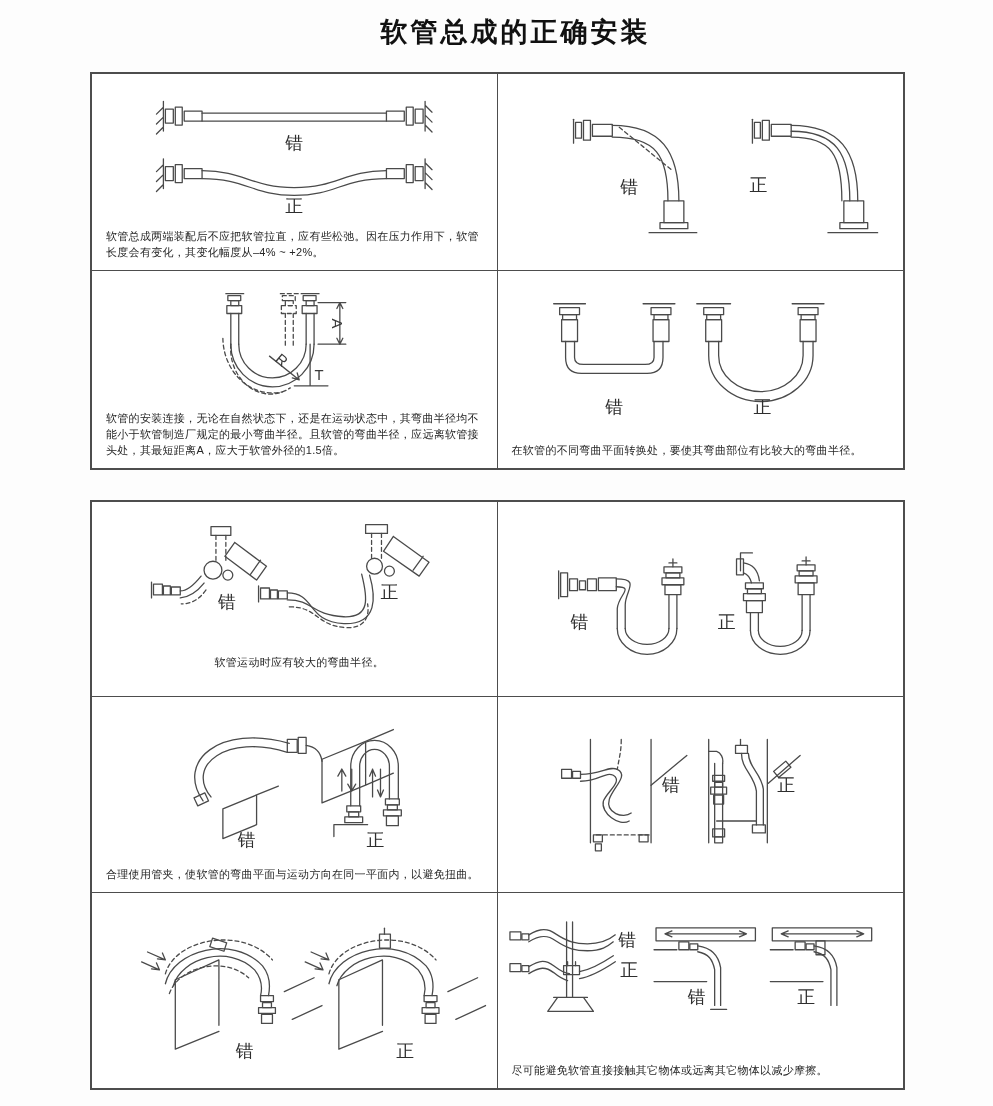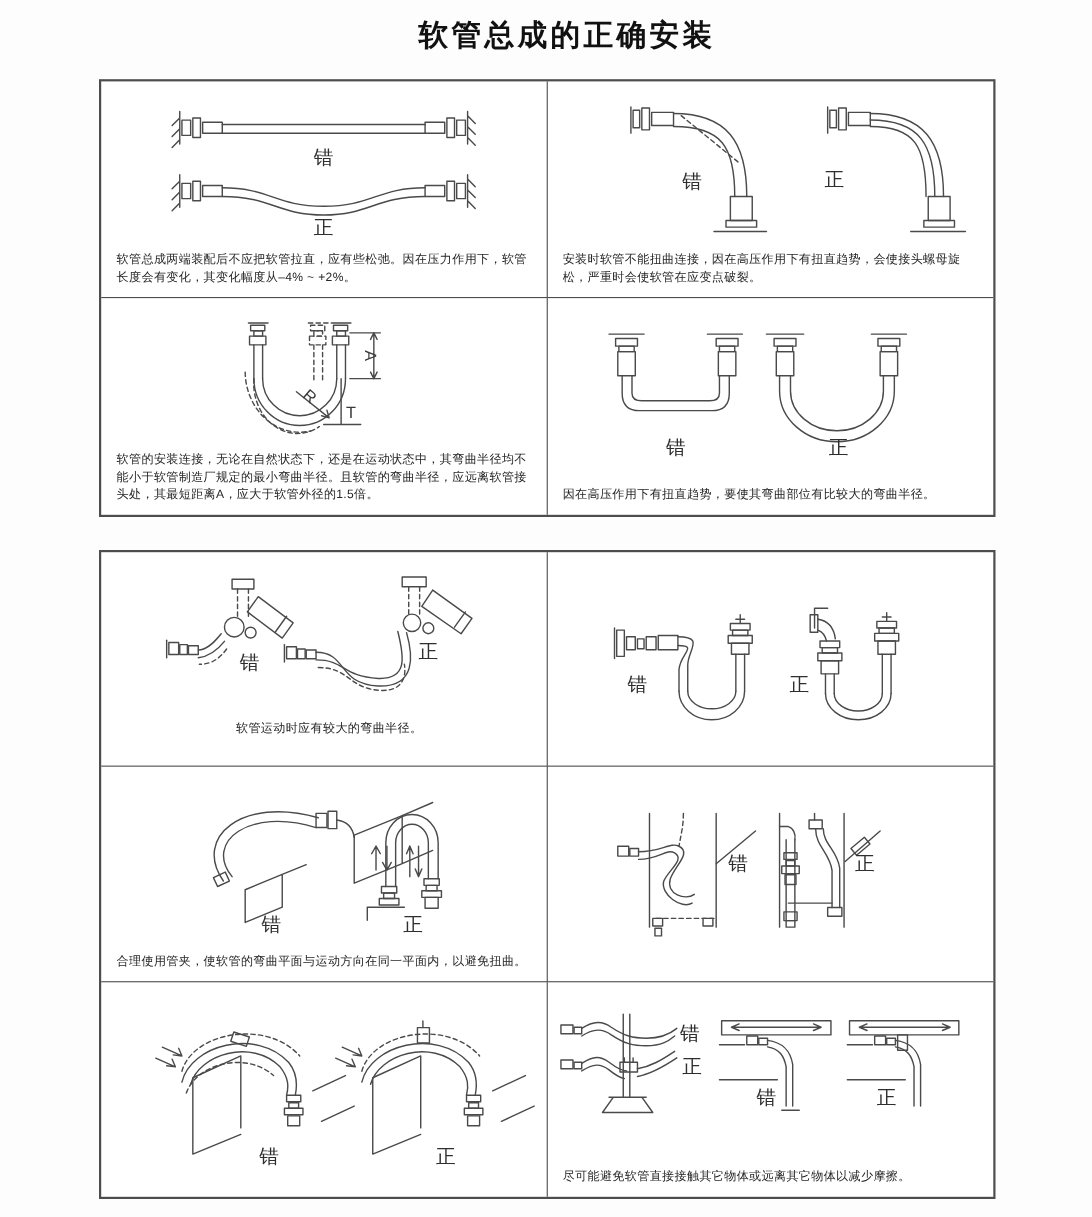--- a/index.html
+++ b/index.html
@@ -98,21 +98,20 @@
           <rect x="271" y="15" width="20" height="12"></rect>
         <path d="M291,16 C340,16 358,42 358,92"></path>
         <path d="M291,22 C336,22 350,44 350,92"></path>
         <path d="M291,28 C332,28 342,46 342,92"></path>
         <rect x="344" y="92" width="20" height="22"></rect>
           <rect x="340" y="114" width="28" height="6"></rect>
         <path d="M328,124 H378"></path>
         <text x="258" y="82" text-anchor="middle">正</text>
       </svg>
     </div>
-    <div class="caption">安装时软管不能扭曲连接，因在高压作用下有扭直趋势，会使接头螺母旋松，严重时会使软管在应变点破裂。</div>
   </div>
 
   <div class="cell last-row">
     <div class="diagram">
       <svg viewBox="0 0 400 108" preserveAspectRatio="xMidYMid meet">
 
         <path d="M131,7 H149"></path>
         <rect x="133" y="9" width="13" height="5"></rect>
           <rect x="136" y="14" width="8" height="5"></rect>
           <rect x="132" y="19" width="15" height="8"></rect>
@@ -170,21 +169,21 @@
           <rect x="206" y="23" width="14" height="5"></rect>
           <rect x="205" y="28" width="16" height="22"></rect>
         <rect x="298" y="16" width="20" height="7"></rect>
           <rect x="301" y="23" width="14" height="5"></rect>
           <rect x="300" y="28" width="16" height="22"></rect>
         <path d="M208,50 V64 A52,46 0 0 0 313,64 V50"></path>
         <path d="M218,50 V64 A42,36 0 0 0 303,64 V50"></path>
         <text x="262" y="122" text-anchor="middle">正</text>
       </svg>
     </div>
-    <div class="caption">因在高压作用下有扭直趋势，要使其弯曲部位有比较大的弯曲半径。</div>
+    <div class="caption">在软管的不同弯曲平面转换处，要使其弯曲部位有比较大的弯曲半径。</div>
   </div>
 </div>
 
 <div id="tbl2" class="tbl">
 
   <div class="cell">
     <div class="diagram">
       <svg viewBox="0 0 400 128" preserveAspectRatio="xMidYMid meet">
 
         <rect x="116" y="12" width="20" height="9"></rect>

